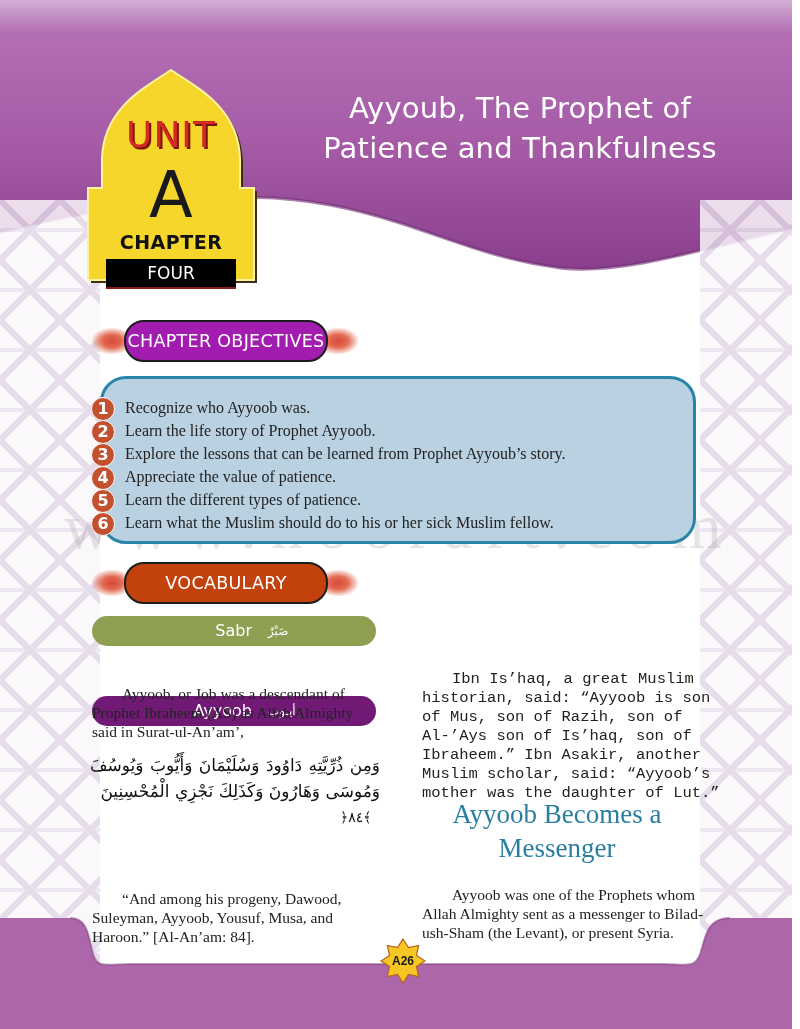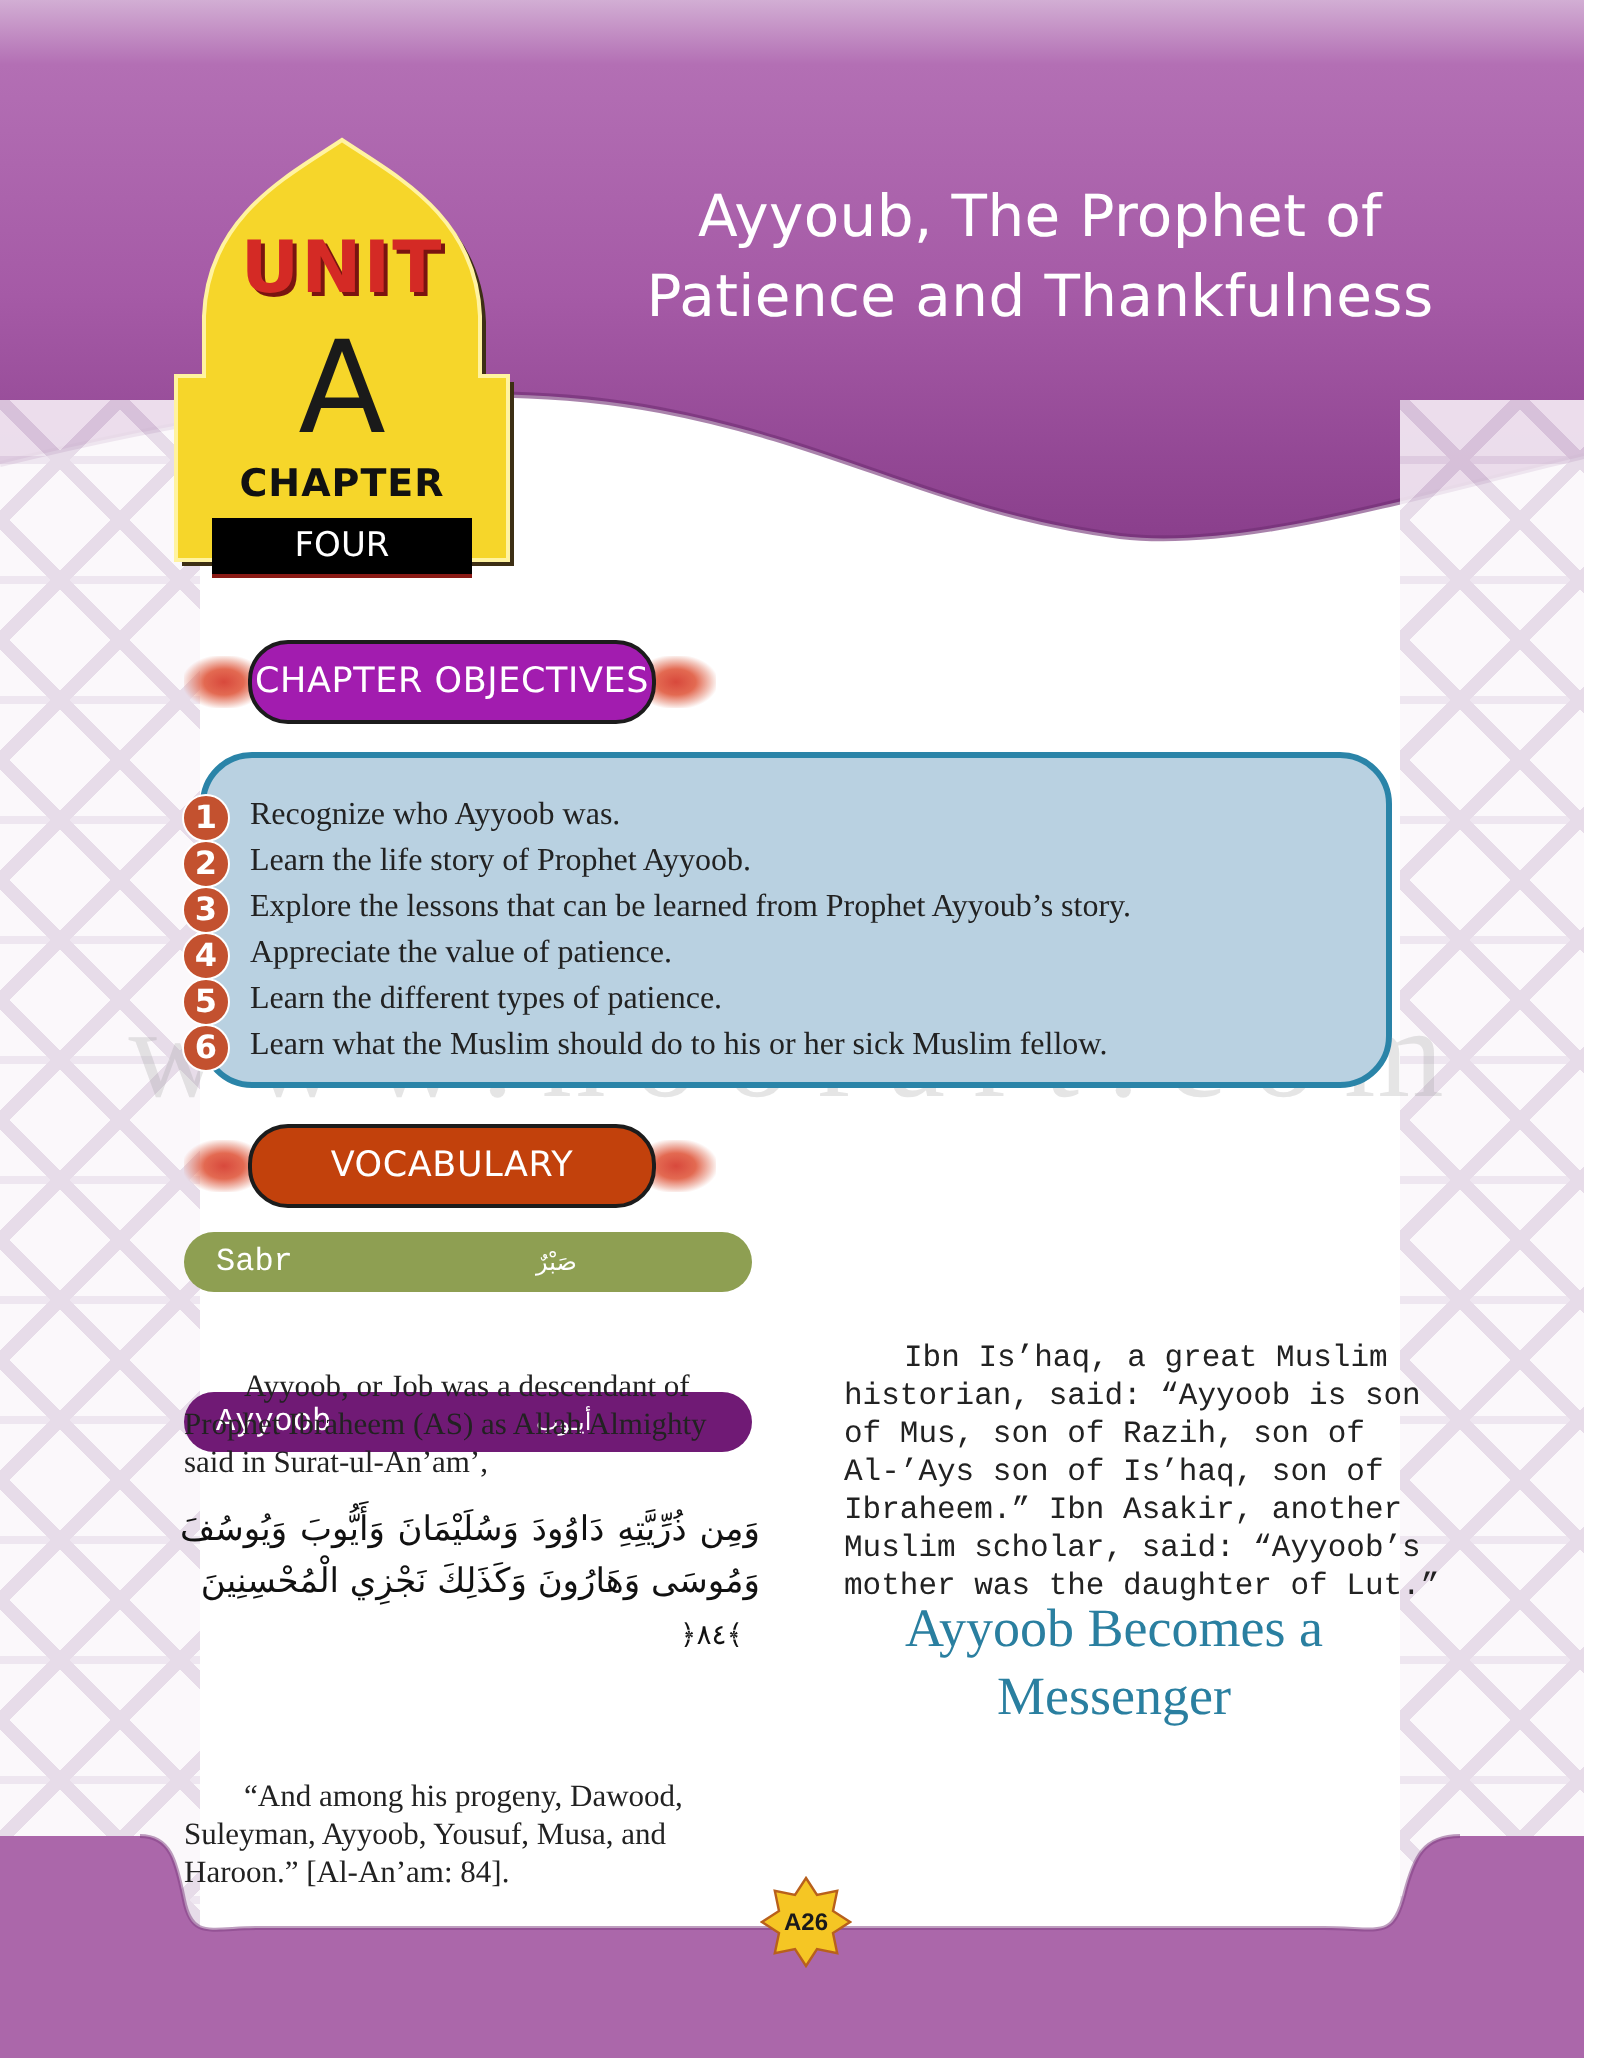--- a/index.html
+++ b/index.html
@@ -37,21 +37,21 @@
     text-align: center; color: #ffffff;
     font-family: "DejaVu Sans", sans-serif; font-size: 29px; line-height: 40px;
     letter-spacing: 0.2px;
   }
 
   
   .badge { position: absolute; left: 78px; top: 68px; width: 186px; height: 224px; }
   .badge svg { position: absolute; left: 0; top: 0; }
   .badge .unit {
     position: absolute; left: 0; width: 186px; top: 46px; text-align: center;
-    font-family: "DejaVu Sans", sans-serif; font-weight: bold; font-size: 36px;
+    font-family: "DejaVu Sans", sans-serif; font-weight: normal; font-size: 36px;
     color: #d42a25; letter-spacing: 1px;
     text-shadow: 2px 2px 0 #7a1410;
   }
   .badge .letter {
     position: absolute; left: 0; width: 186px; top: 92px; text-align: center;
     font-family: "DejaVu Sans", sans-serif; font-size: 64px; line-height: 70px; color: #1a1a1a;
   }
   .badge .chapter {
     position: absolute; left: 0; width: 186px; top: 163px; text-align: center;
     font-family: "DejaVu Sans", sans-serif; font-weight: bold; font-size: 19px;
@@ -96,21 +96,21 @@
     background: #c3512f; color: #fff; text-align: center;
     font-family: "DejaVu Sans", sans-serif; font-weight: bold; font-size: 16px; line-height: 22px;
     border: 1px solid #fff;
   }
 
   
   .vocab-row {
     position: absolute; left: 92px; width: 284px; height: 30px; border-radius: 15px;
     color: #fff; font-family: "DejaVu Sans", sans-serif; font-size: 16px; line-height: 30px;
   }
-  .vocab-row .en { position: absolute; left: 16px; width: 160px; text-align: left; font-family: Liberation Mono, monospace; }
+  .vocab-row .en { position: absolute; left: 0; width: 160px; text-align: right; }
   .vocab-row .ar { position: absolute; left: 176px; font-size: 12px; direction: rtl; }
   .v1 { top: 616px; background: #8e9f52; }
   .v2 { top: 648px; background: #701a75; margin-top: 48px; }
 
   
   .para { position: absolute; font-size: 15.5px; line-height: 19px; color: #222; margin: 0; }
   .indent { text-indent: 30px; }
   .p1 { left: 92px; top: 684px; width: 290px; }
   .arabic {
     position: absolute; left: 90px; top: 752px; width: 290px; direction: rtl; text-align: justify;
@@ -213,20 +213,21 @@
     <span class="ar">أيـوب</span>
   </div>
 
   <p class="para indent p1">Ayyoob, or Job was a descendant of Prophet Ibraheem (AS) as Allah Almighty said in Surat-ul-An’am’,</p>
   <div class="arabic">وَمِن ذُرِّيَّتِهِ دَاوُودَ وَسُلَيْمَانَ وَأَيُّوبَ وَيُوسُفَ وَمُوسَى وَهَارُونَ وَكَذَلِكَ نَجْزِي الْمُحْسِنِينَ</div>
   <div class="ayah">﴿٨٤﴾</div>
   <p class="para indent p2">“And among his progeny, Dawood, Suleyman, Ayyoob, Yousuf, Musa, and Haroon.” [Al-An’am: 84].</p>
 
   <p class="para indent p3">Ibn Is’haq, a great Muslim historian, said: “Ayyoob is son of Mus, son of Razih, son of Al-’Ays son of Is’haq, son of Ibraheem.”  Ibn Asakir, another Muslim scholar, said: “Ayyoob’s mother was the daughter of Lut.”</p>
   <div class="subhead">Ayyoob Becomes a Messenger</div>
+  <p class="para indent p4">Ayyoob was one of the Prophets whom Allah Almighty sent as a messenger to Bilad-ush-Sham (the Levant), or present Syria.</p>
 
   <div class="pagenum">
     <svg width="46" height="46" viewBox="0 0 46 46">
       <polygon points="23,1 28.5,9.5 38.6,7.4 36.5,17.5 45,23 36.5,28.5 38.6,38.6 28.5,36.5 23,45 17.5,36.5 7.4,38.6 9.5,28.5 1,23 9.5,17.5 7.4,7.4 17.5,9.5" fill="#f5c624" stroke="#b8601c" stroke-width="1.2"></polygon>
     </svg>
     <span>A26</span>
   </div>
 </div>
 <div class="right-strip"></div>
 

